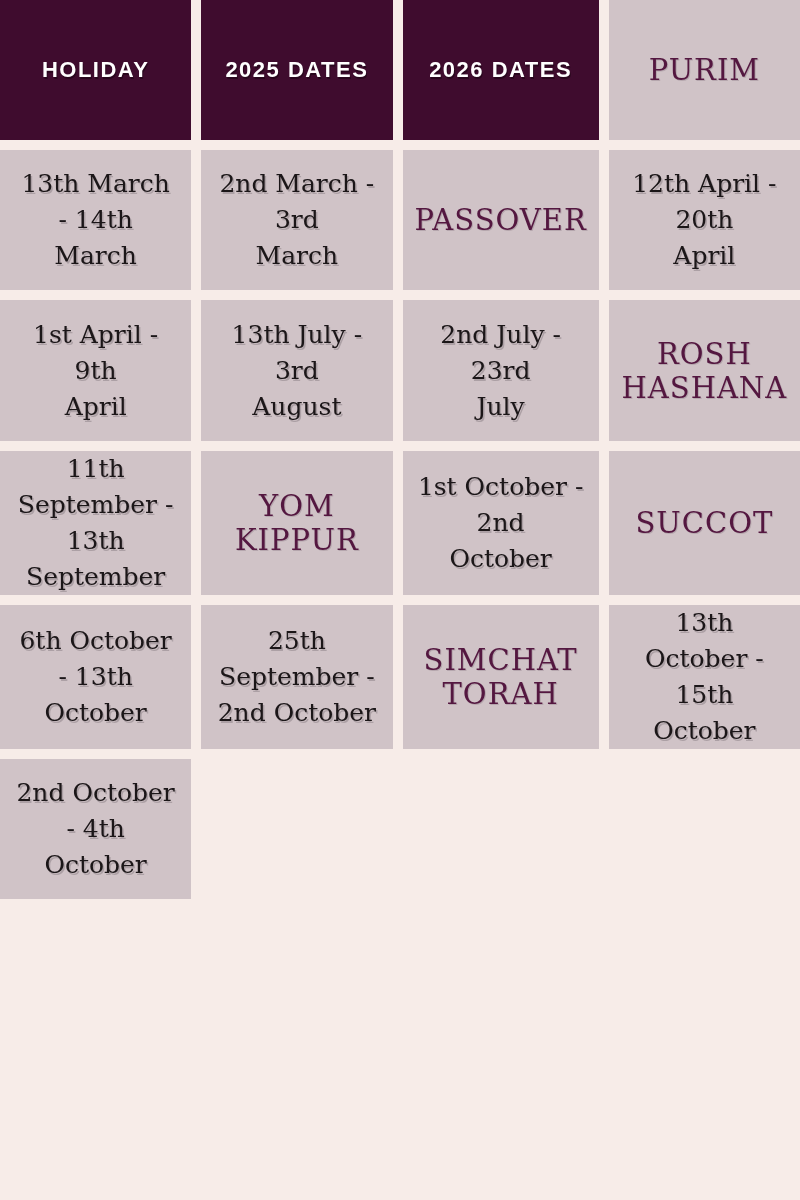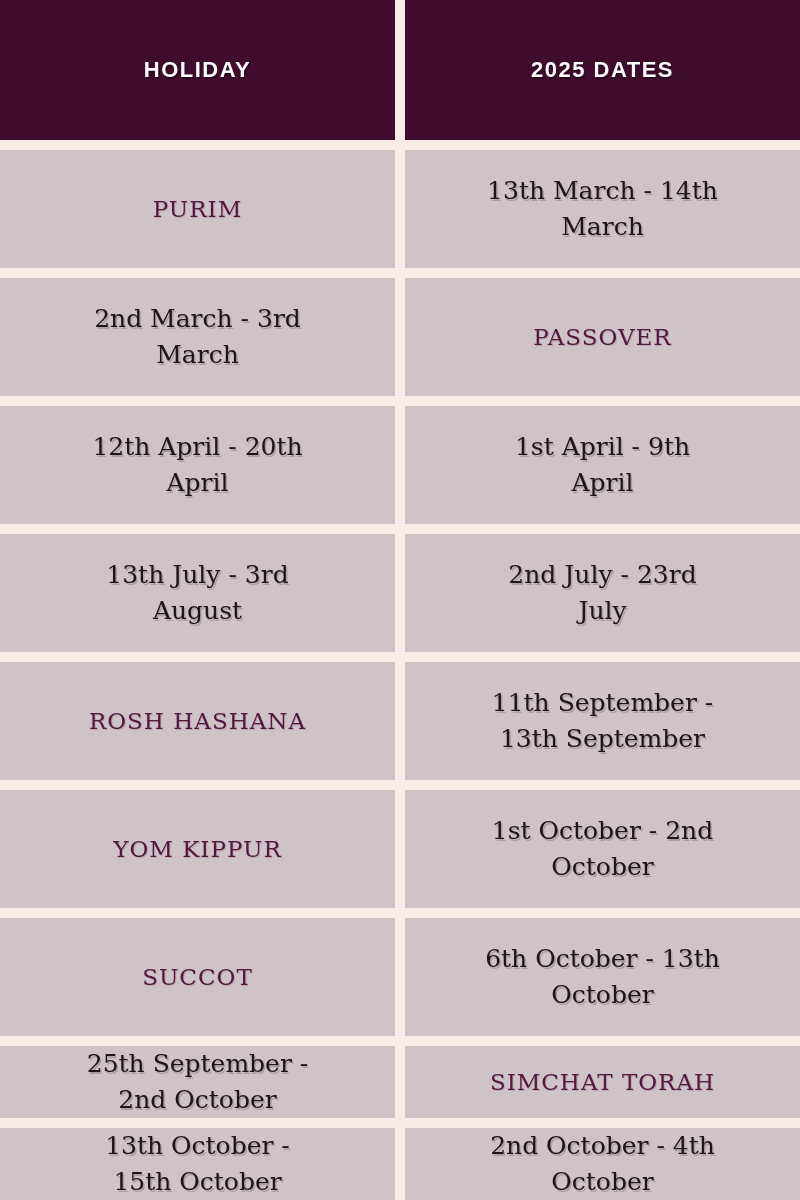--- a/index.html
+++ b/index.html
@@ -9,63 +9,64 @@
     --cell-bg:#D0C3C7;
     --holiday-text:#541740;
     --date-text:#1B1618;
   }
   *{box-sizing:border-box;margin:0;padding:0}
   html,body{width:800px;height:1200px;overflow:hidden}
   body{background:var(--page-bg);font-family:"DejaVu Serif",serif}
   .table{
     display:grid;
     width:800px;height:1200px;
-    grid-template-columns:repeat(2,1fr);
+    grid-template-columns:repeat(4,1fr);
     grid-template-rows:140px repeat(7,1fr);
     gap:10px;
     background:var(--page-bg);
   }
   .cell{
     display:flex;align-items:center;justify-content:center;
     text-align:center;
   }
   .header-cell{
     background:var(--header-bg);
     color:var(--header-text);
     font-family:"Liberation Sans",sans-serif;
     font-weight:700;
     font-size:22px;
     letter-spacing:1.5px;
     text-shadow:1px 1.5px 0 rgba(0,0,0,.35);
   }
   .holiday-cell{
     background:var(--cell-bg);
     color:var(--holiday-text);
-    font-size:23px;
+    font-size:29px;
     letter-spacing:1px;
     text-shadow:1px 1px 0 rgba(60,40,55,.18);
-    padding:0 20px;
+    padding:0 12px;
   }
   .date-cell{
     background:var(--cell-bg);
     color:var(--date-text);
     font-size:25px;
     line-height:1.44;
     white-space:pre-line;
     text-shadow:1.5px 1.5px 0 rgba(90,80,86,.30);
     padding:0 14px;
   }
 </style>
 </head>
 <body>
 
 <div class="table">
 
   <div class="cell header-cell">HOLIDAY</div>
   <div class="cell header-cell">2025 DATES</div>
+  <div class="cell header-cell">2026 DATES</div>
 
   <div class="cell holiday-cell">PURIM</div>
   <div class="cell date-cell">13th March - 14th
 March</div>
   <div class="cell date-cell">2nd March - 3rd
 March</div>
 
   <div class="cell holiday-cell">PASSOVER</div>
   <div class="cell date-cell">12th April - 20th
 April</div>

